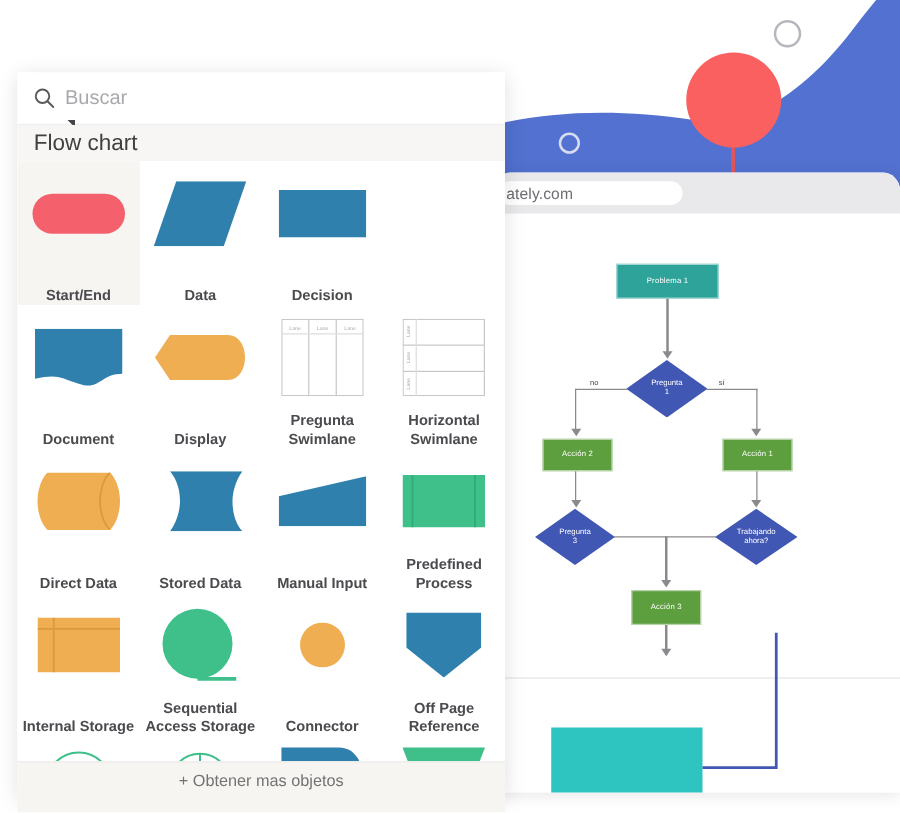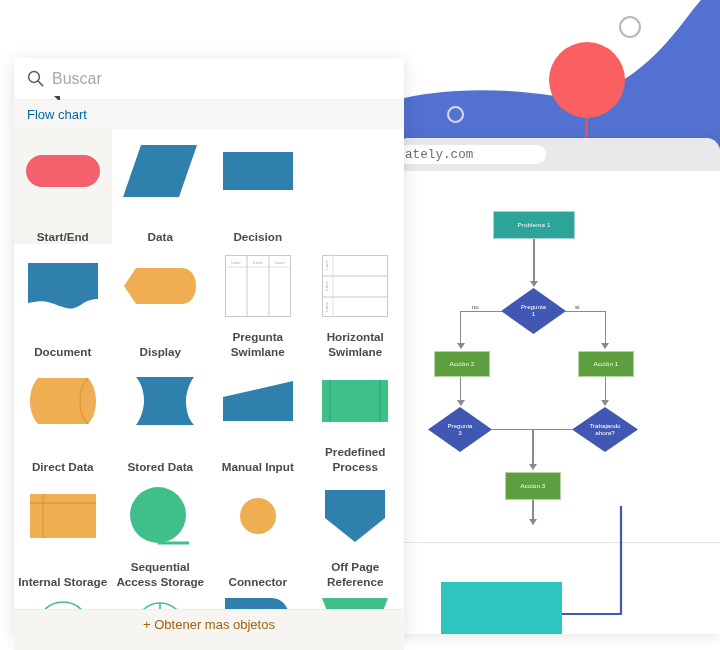--- a/index.html
+++ b/index.html
@@ -35,21 +35,21 @@
     position:absolute; left:398px; top:138px; width:322px; height:496px;
     background:#ffffff;
     border-top-left-radius:10px;
     border-top-right-radius:14px;
     box-shadow: 0 2px 14px rgba(0,0,0,.10);
     overflow:hidden;
   }
   .browser-chrome {
     position:absolute; left:0; top:0; width:322px; height:33px;
     background:#e9e9ec;
-    border-top-left-radius:10px; border-top-right-radius:14px;font-family:Liberation Mono, monospace;
+    border-top-left-radius:10px; border-top-right-radius:14px;
   }
   .urlbar {
     position:absolute; left:0px; top:7px; width:148px; height:19px;
     background:#ffffff; border-radius:10px;
     display:flex; align-items:center;
   }
   .urlbar span {
     font-size:12.5px; color:#6d6d72; padding-left:7px;
     white-space:nowrap; letter-spacing:.1px;
   }
@@ -125,21 +125,21 @@
   .search-input::placeholder { color:#a9a9ad; }
   .search-caret {
     position:absolute; left:40px; top:38px; width:0; height:0;
     border-left:6px solid transparent; border-top:6px solid #46464a;
   }
   .panel-section-head {
     position:absolute; left:0; top:42px; width:390px; height:29px;
     background:#f7f6f4; display:flex; align-items:center;
   }
   .panel-section-head span {
-    margin-left:13px; font-size:13px; color:#0369a1;
+    margin-left:13px; font-size:18px; color:#404040;
   }
   .panel-grid {
     position:absolute; left:0; top:71px; width:390px; height:480px;
     background:#ffffff; overflow:hidden;
   }
   .prow { display:flex; width:390px; }
   .pcell {
     width:97.5px; height:115px;
     display:flex; flex-direction:column; align-items:center;
     justify-content:space-between; padding-top:11px;font-weight:bold;
@@ -151,21 +151,21 @@
     margin-top:4px; width:92px;
   }
   .prow.partial { height:38px; overflow:hidden; }
   .prow.partial .pcell { height:38px; padding-top:5px; }
   .panel-footer {
     position:absolute; left:0; top:551px; width:390px; height:29px;
     background:#f6f5f2; display:flex; align-items:center; justify-content:center;
     border-top:1px solid #ececec;
   }
   .panel-footer a {
-    font-size:13px; color:#a16207; text-decoration:none;
+    font-size:13px; color:#737373; text-decoration:none;
   }
   .panel-bottom-pad {
     position:absolute; left:0; top:580px; width:390px; height:18px;
     background:#f6f5f2;
   }
 </style>
 </head>
 <body>
 
 <div id="root">

